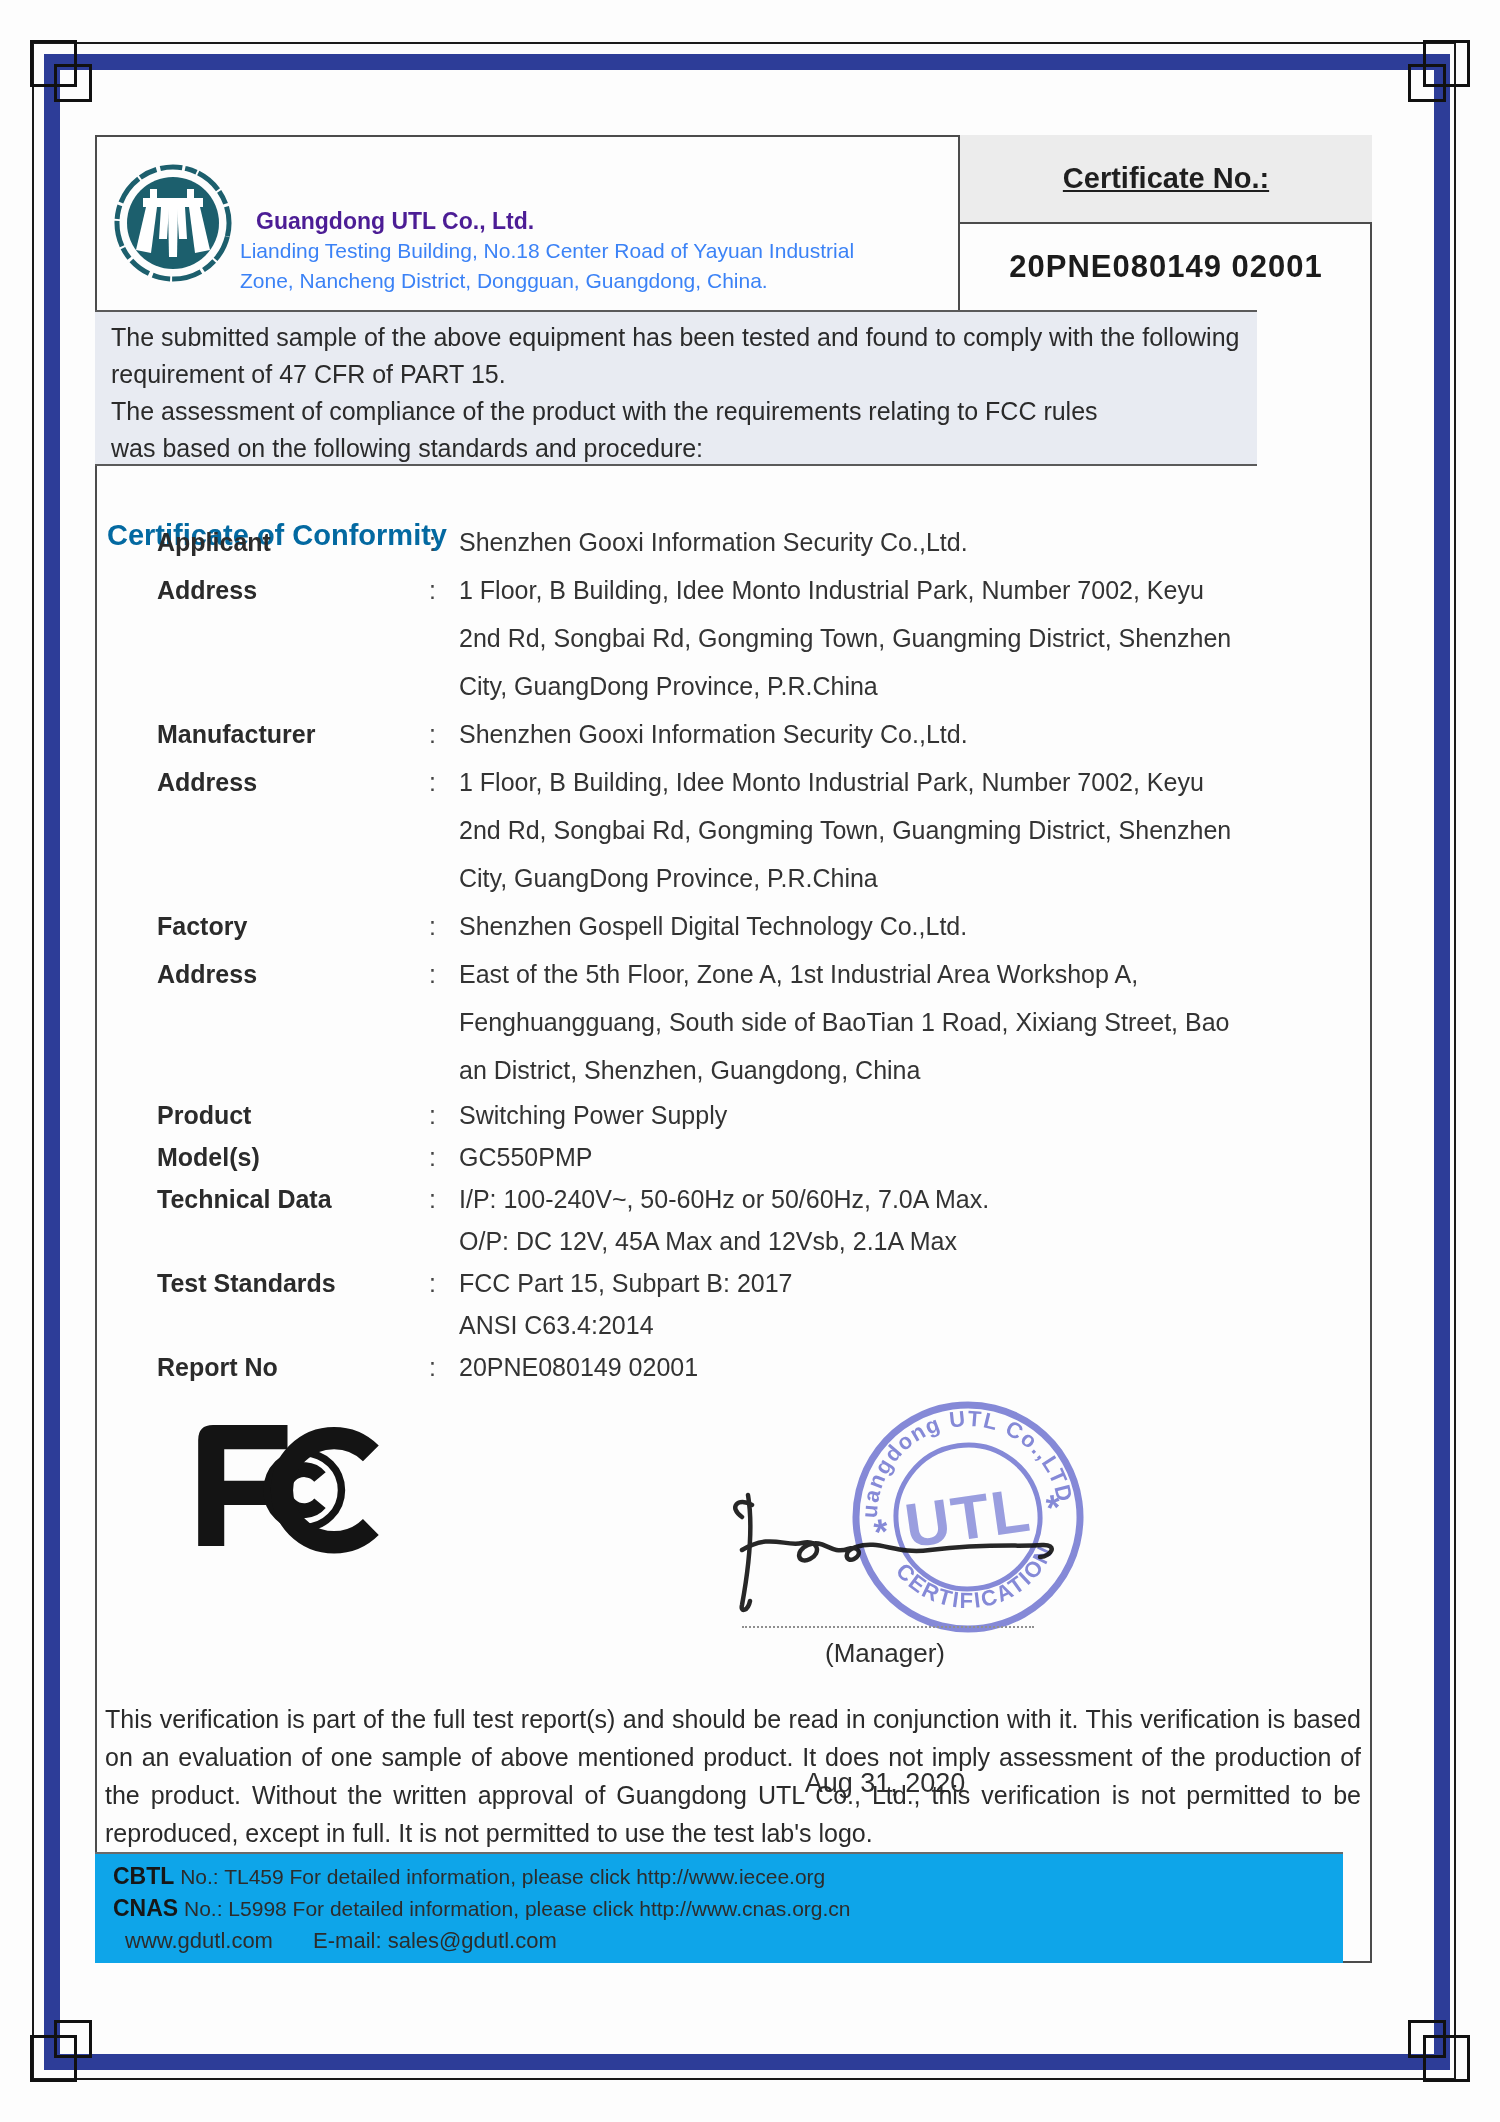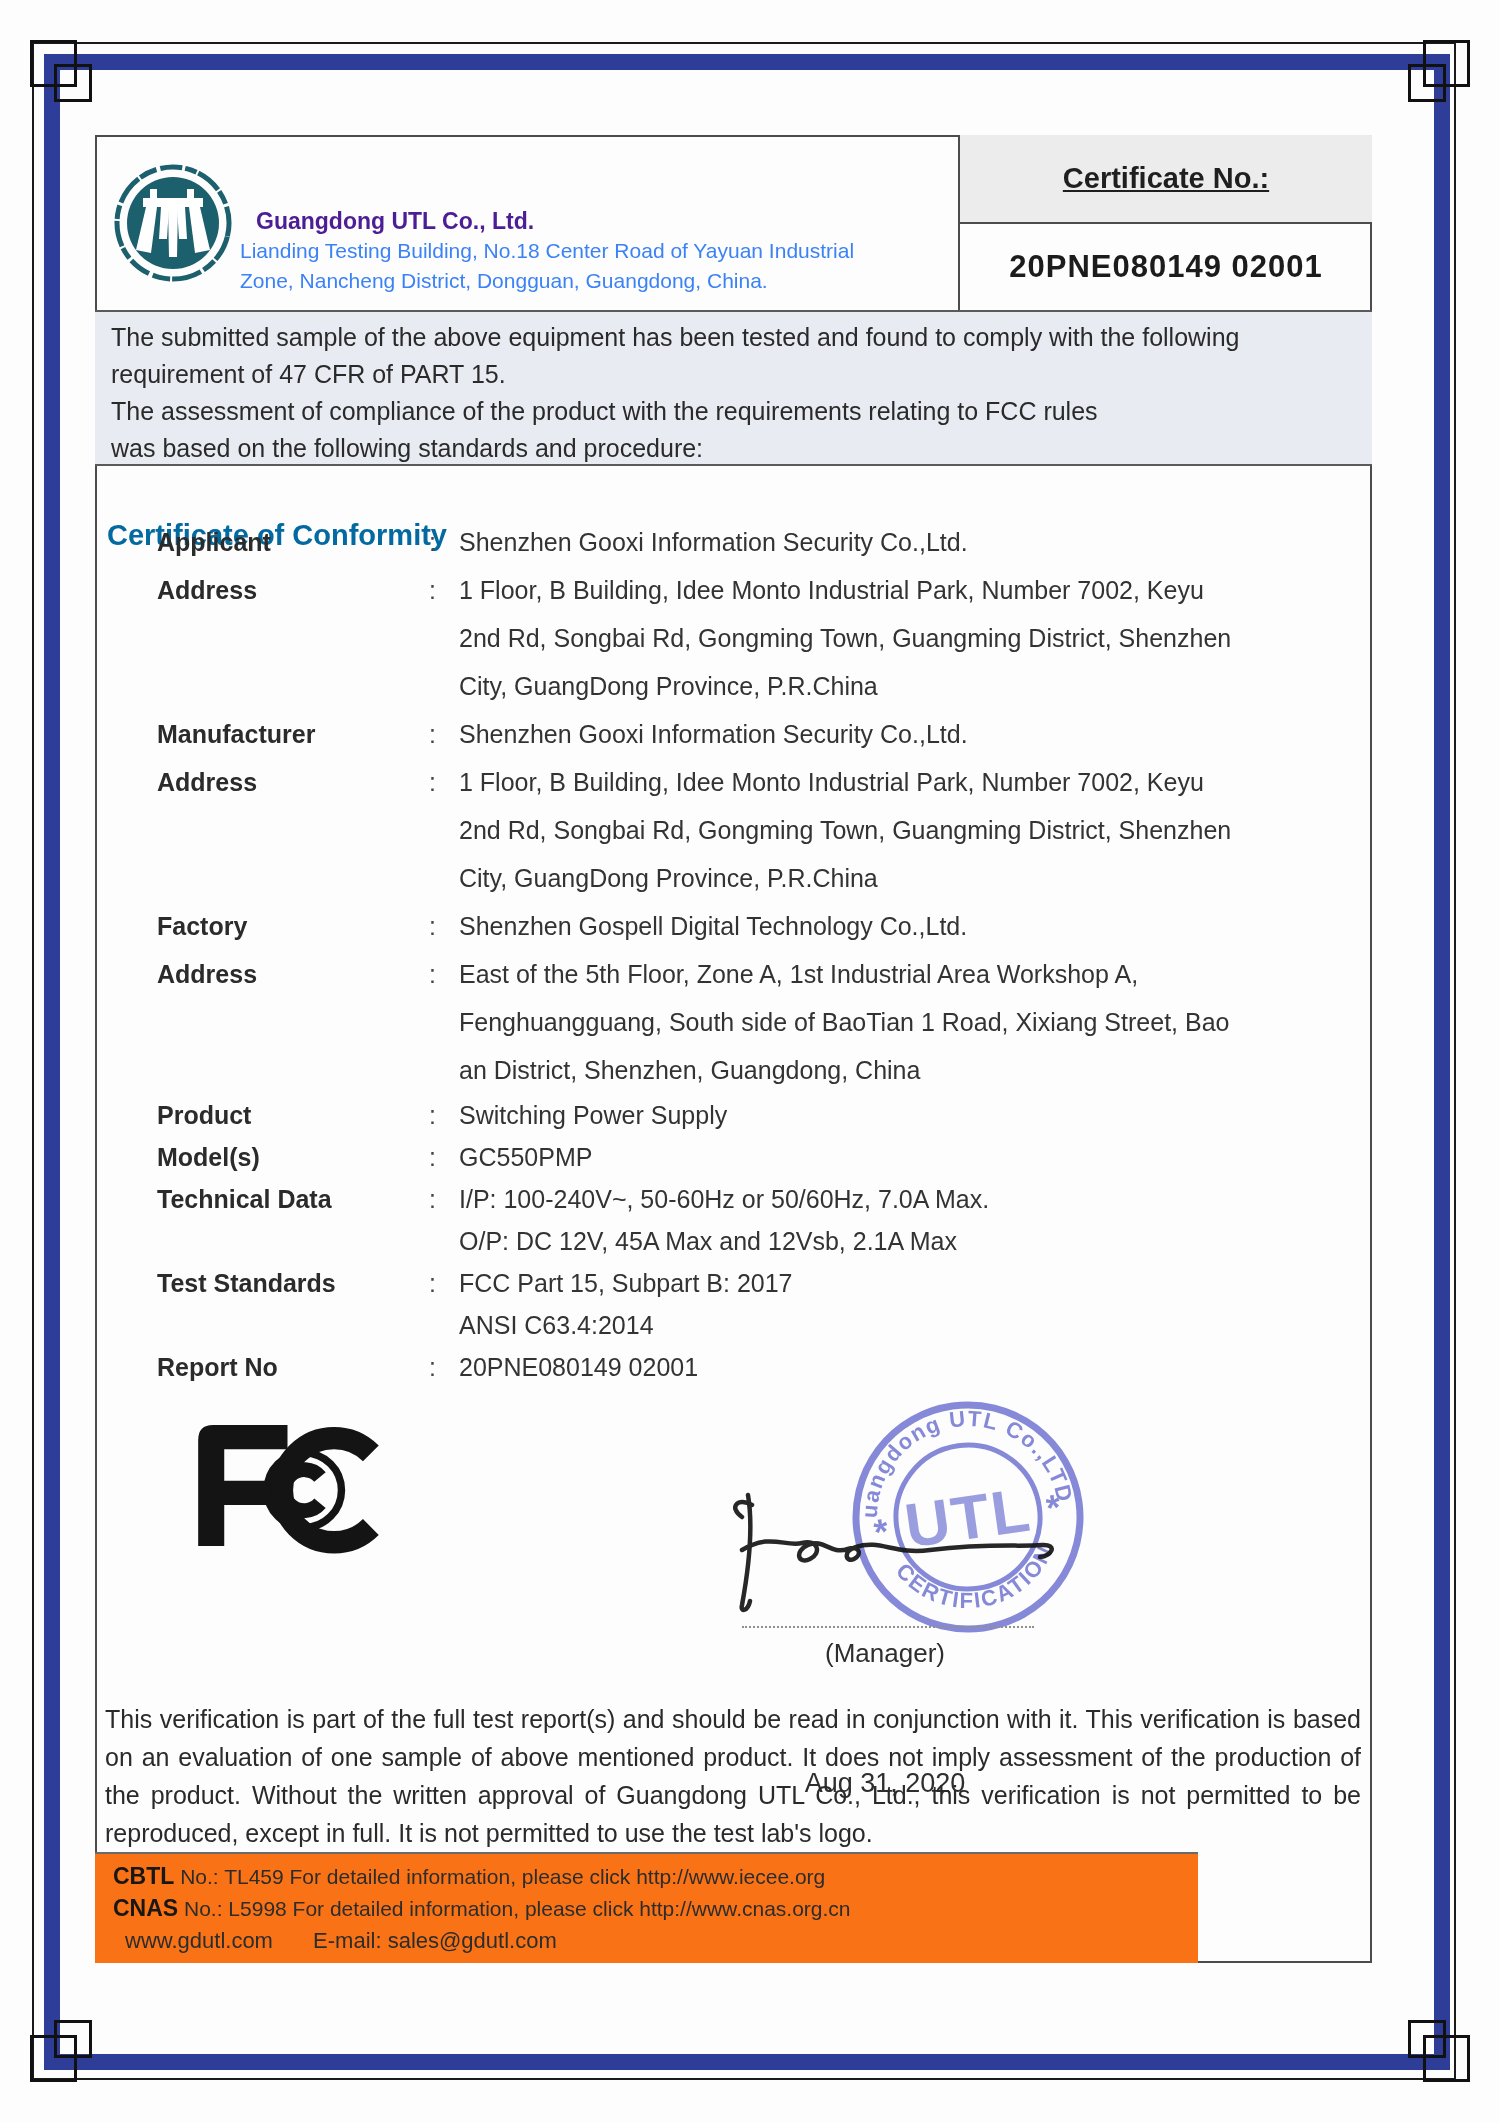--- a/index.html
+++ b/index.html
@@ -23,21 +23,21 @@
   .issuer-name{font-size:23px;font-weight:bold;color:#4c1d95;line-height:30px;margin-left:16px;}
   .issuer-addr{font-size:21px;color:#3b82f6;line-height:30px;}
   .certno-header{position:absolute;left:958px;top:135px;width:414px;height:89px;
     background:#ececec;border-left:2px solid #4c4c4c;border-bottom:2px solid #4c4c4c;
     box-sizing:border-box;display:flex;align-items:center;justify-content:center;
     font-size:29px;font-weight:bold;color:#1f1f1f;text-decoration:underline;}
   .certno-value{position:absolute;left:958px;top:224px;width:414px;height:86px;
     border-left:2px solid #4c4c4c;box-sizing:border-box;display:flex;align-items:center;
     justify-content:center;font-size:31px;font-weight:bold;color:#1c1c1c;letter-spacing:1px;}
   
-  .statement{position:absolute;left:95px;top:310px;width:1277px;height:156px;
+  .statement{position:absolute;left:95px;top:310px;width:1162px;height:156px;
     background:#e8ebf2;border-top:2px solid #5a5a5a;border-bottom:2px solid #5a5a5a;
     box-sizing:border-box;padding:7px 16px 16px 16px;}
   .statement div{font-size:25px;line-height:37px;color:#2a2a2a;}
   
   .coc-title{position:absolute;left:107px;top:474px;font-size:29px;font-weight:bold;color:#0369a1;margin-top:45px;}
   .rows{position:absolute;left:157px;top:518px;width:1205px;}
   .row{display:flex;align-items:flex-start;}
   .row .lbl{width:272px;flex:0 0 272px;font-weight:bold;font-size:25px;color:#2b2b2b;}
   .row .colon{width:30px;flex:0 0 30px;font-size:25px;color:#444;text-align:left;}
   .row .val{flex:1;font-size:25px;color:#333;}
@@ -49,22 +49,22 @@
   .signature{position:absolute;left:690px;top:1455px;}
   .sig-line{position:absolute;left:742px;top:1626px;width:292px;border-top:2px dotted #8f8f8f;}
   .manager{position:absolute;left:735px;top:1638px;width:300px;text-align:center;
     font-size:26px;color:#2e2e2e;}
   .sig-date{position:absolute;left:725px;top:1768px;width:320px;text-align:center;
     font-size:27px;color:#2e2e2e;}
   
   .verification{position:absolute;left:105px;top:1700px;width:1256px;font-size:25px;
     line-height:38px;color:#2a2a2a;text-align:justify;}
   
-  .footer-band{position:absolute;left:95px;top:1852px;width:1103px;height:111px;
-    background:#f97316;border-top:2px solid #6a6a6a;box-sizing:border-box;
+  .footer-band{position:absolute;left:95px;top:1852px;width:1248px;height:111px;
+    background:#0ea5e9;border-top:2px solid #6a6a6a;box-sizing:border-box;
     display:flex;flex-direction:column;justify-content:space-around;padding:6px 0;}
   .footer-line{padding-left:18px;font-size:21px;color:#2c2c2c;}
   .footer-line b{font-size:23px;color:#171717;}
   .footer-site{padding-left:30px;font-size:22px;color:#2c2c2c;}
   .footer-site .mail{margin-left:34px;}
 </style>
 </head>
 <body>
 
 <div class="sheet">

